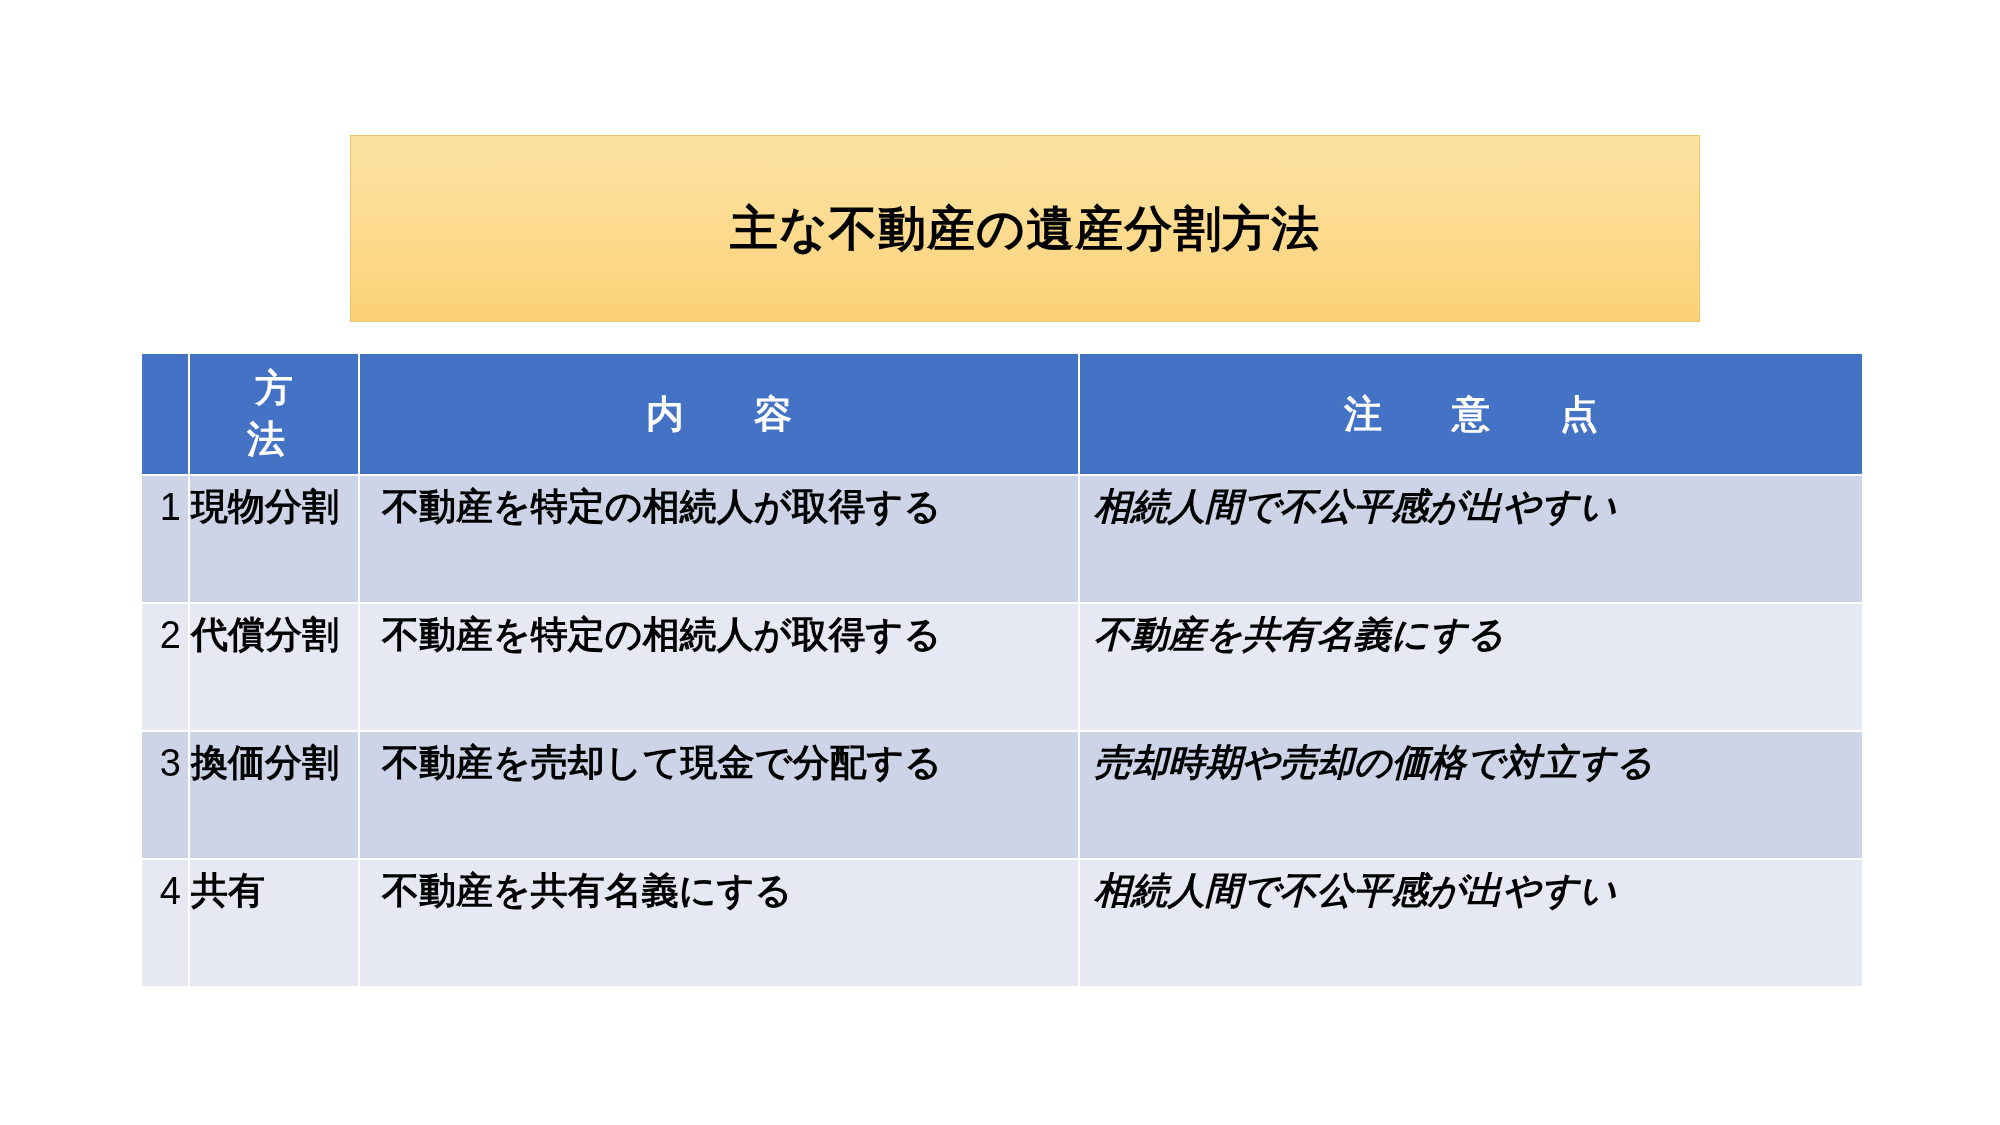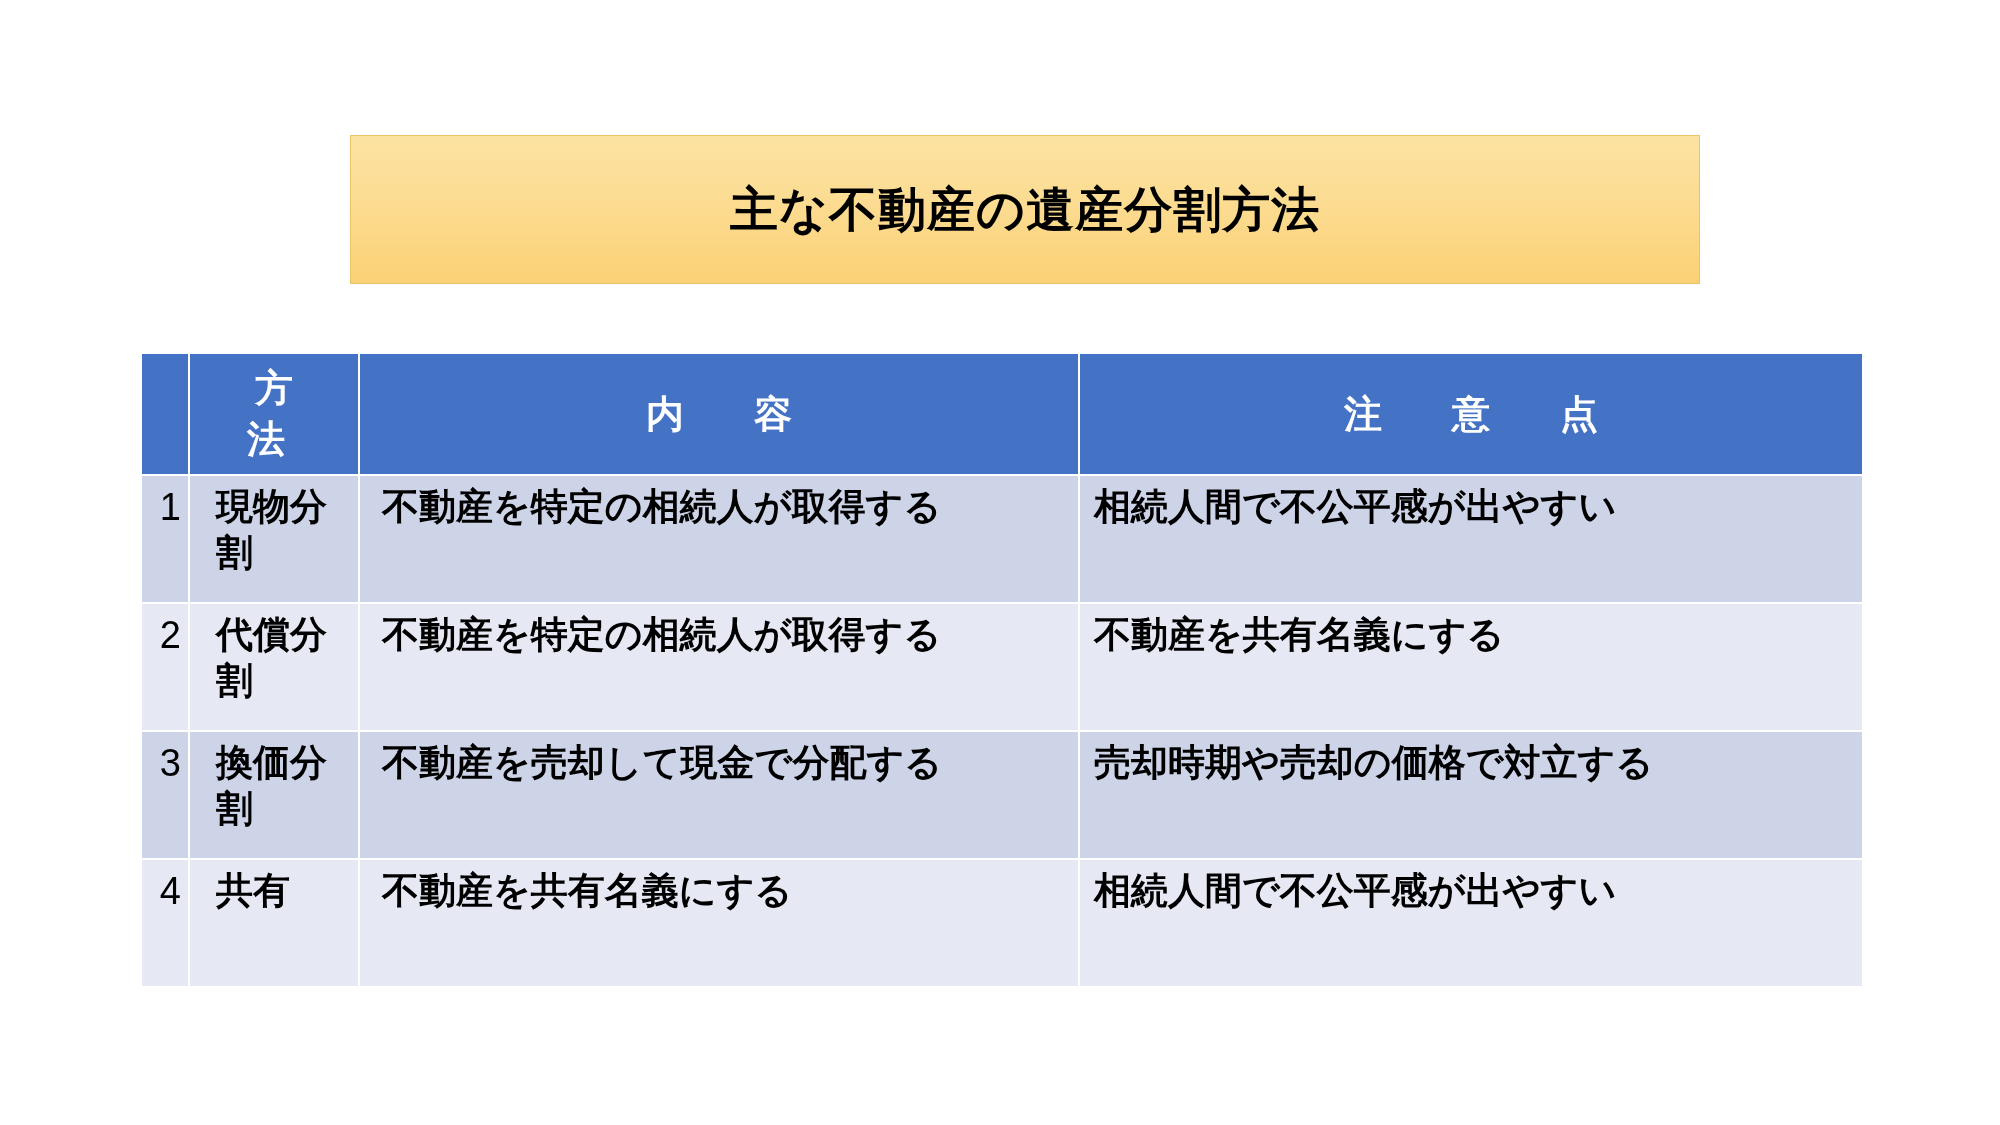--- a/index.html
+++ b/index.html
@@ -17,21 +17,21 @@
     color: #000000;
     -webkit-font-smoothing: antialiased;
   }
 
   
   .title-banner {
     position: absolute;
     left: 350px;
     top: 135px;
     width: 1350px;
-    height: 149px;
+    height: 187px;
     box-sizing: border-box;
     background: linear-gradient(to bottom, #fce2a2 0%, #fcdc92 45%, #fbd175 100%);
     border: 1px solid #e8c46b;
     display: flex;
     align-items: center;
     justify-content: center;
   }
   .title-text {
     font-size: 48px;
     font-weight: bold;
@@ -88,23 +88,23 @@
   }
   tbody tr.row-dark td { background: #cdd4e8; }
   tbody tr.row-light td { background: #e6e9f4; }
 
   td.cell-num {
     text-align: right;
     padding-right: 7px;
     font-weight: normal;
     font-size: 38px;
   }
-  td.cell-way   { padding-left: 26px; margin-left: 48px; }
+  td.cell-way   { padding-left: 1px; margin-left: 48px; }
   td.cell-desc  { padding-left: 22px; }
-  td.cell-note  { padding-left: 14px; }
+  td.cell-note  { padding-left: 14px; font-style: italic; }
 </style>
 </head>
 <body>
 
 <div class="title-banner">
   <div class="title-text">主な不動産の遺産分割方法</div>
 </div>
 
 <div class="table-wrap">
   <table class="data-table">

